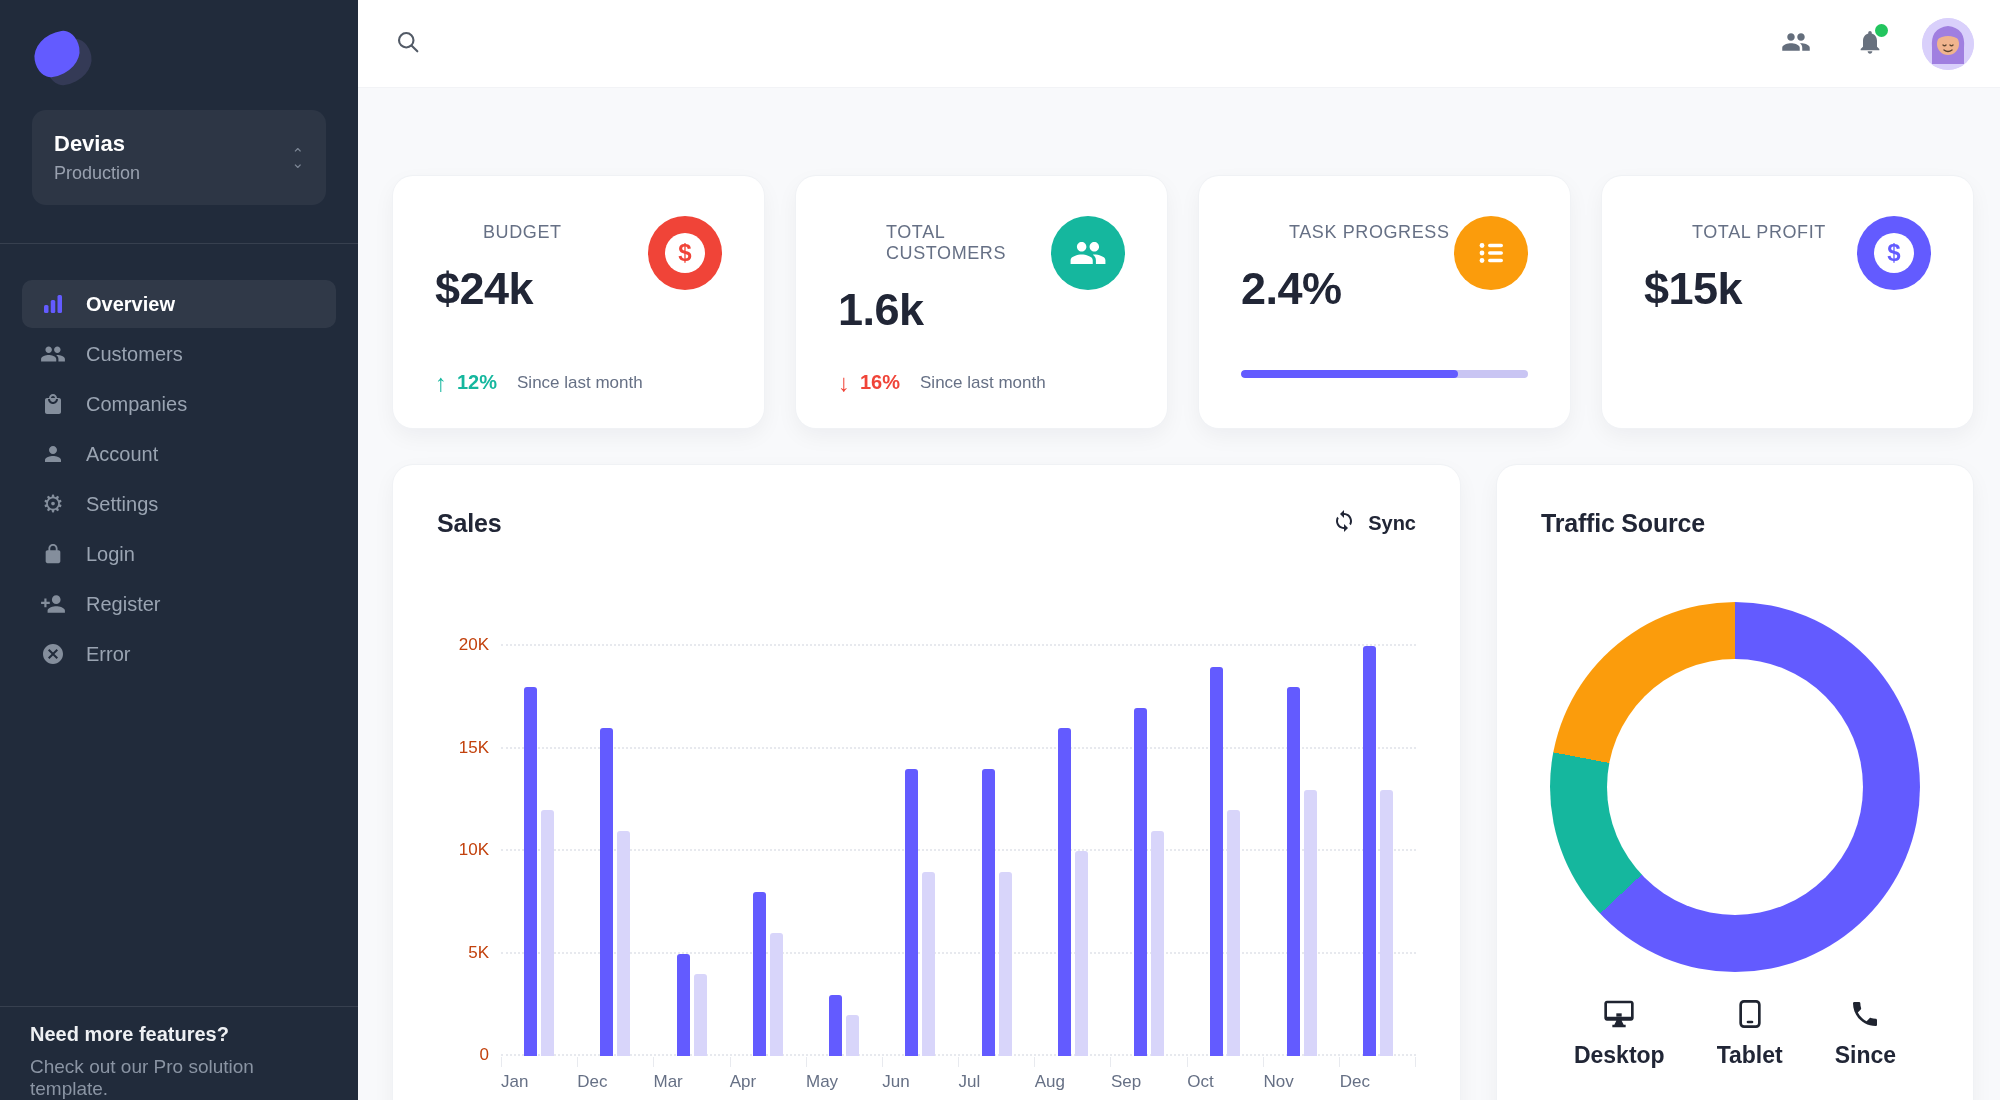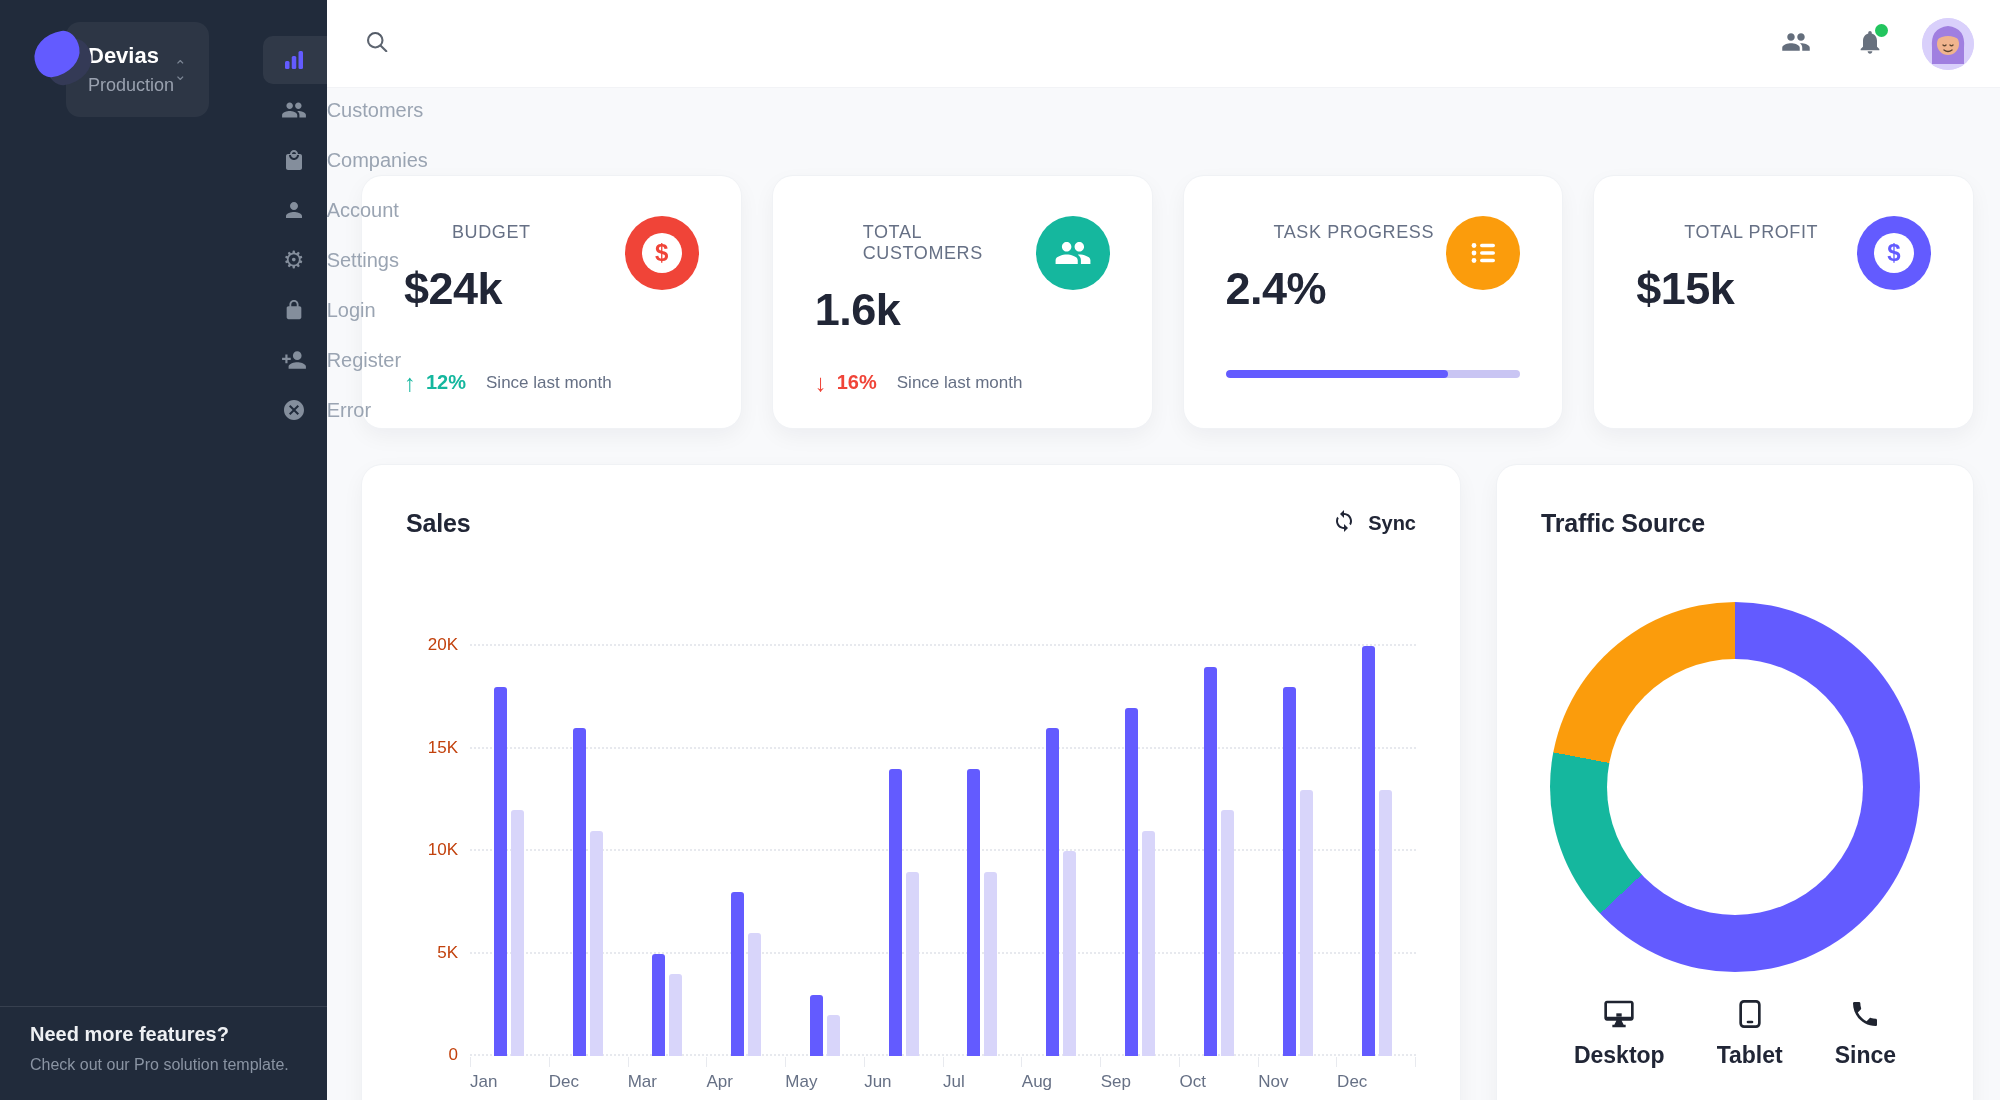--- a/index.html
+++ b/index.html
@@ -1,39 +1,39 @@
 <!DOCTYPE html>
 <html><head>
 <meta charset="utf-8">
 <style>
   * { margin:0; padding:0; box-sizing:border-box; }
   html,body { width:2000px; height:1100px; overflow:hidden; }
   body { font-family:"Liberation Sans", sans-serif; background:#f8f9fb; color:#212636; }
   .app { position:relative; width:2000px; height:1100px; display:flex; }
 
   
-  .sidebar { width:327px; height:1100px; background:#212b3b; flex:none; display:flex; flex-direction:row; position:relative; }
+  .sidebar { width:358px; height:1100px; background:#212b3b; flex:none; display:flex; flex-direction:column; position:relative; }
   .logo-wrap { position:relative; margin:32px 0 0 34px; width:60px; height:56px; }
   .leaf { position:absolute; width:46px; height:44px; border-radius:68% 32% 68% 32% / 55% 45% 55% 45%; }
   .leaf-back { background:#343a56; left:12px; top:8px; transform:rotate(-10deg); }
   .leaf-front { background:#635bff; left:0; top:0; transform:rotate(-10deg); }
   .workspace { margin:22px 32px 0; height:95px; background:rgba(255,255,255,0.055); border-radius:14px; display:flex; align-items:center; padding:0 22px; cursor:pointer; }
   .workspace .ws-text { flex:1; }
   .ws-name { color:#ffffff; font-size:22px; font-weight:600; }
   .ws-env { color:#99a1af; font-size:18px; margin-top:6px; }
   .ws-caret { color:#7d8796; display:flex; flex-direction:column; align-items:center; line-height:9px; font-size:15px; }
   .side-divider { margin-top:38px; border-top:1px solid rgba(255,255,255,0.10); }
   .nav { padding:36px 22px 0; display:flex; flex-direction:column; gap:2px; }
   .nav-item { height:48px; border-radius:10px; display:flex; align-items:center; padding:0 18px; gap:20px; color:#9aa4b2; font-size:20px; font-weight:500; cursor:pointer; }
   .nav-item .nicon { width:26px; height:26px; color:#848e9c; flex:none; display:flex; align-items:center; justify-content:center; }
   .nav-item.active { background:rgba(255,255,255,0.07); color:#ffffff; font-weight:600; }
   .nav-item.active .nicon { color:#635bff; }
   .side-footer { position:absolute; left:0; right:0; bottom:0; height:94px; border-top:1px solid rgba(255,255,255,0.10); padding:16px 30px 0; }
   .sf-title { color:#eef0f3; font-size:20px; font-weight:600; }
-  .sf-sub { color:#8a94a3; font-size:16px; margin-top:10px; }
+  .sf-sub { color:#8a94a3; font-size:19px; margin-top:10px; }
 
   
   .main { flex:1; display:flex; flex-direction:column; }
   .topbar { height:88px; background:#ffffff; border-bottom:1px solid #f2f3f6; display:flex; align-items:center; padding:0 26px 0 28px; flex:none; }
   .icon-btn { width:44px; height:44px; border-radius:50%; display:flex; align-items:center; justify-content:center; color:#5d6674; cursor:pointer; background:transparent; border:none; }
   .topbar-right { margin-left:auto; display:flex; align-items:center; gap:30px; }
   .bell-wrap { position:relative; }
   .bell-dot { position:absolute; top:2px; right:4px; width:13px; height:13px; border-radius:50%; background:#22c55e; }
   .avatar { width:52px; height:52px; border-radius:50%; background:#d9d0fb; overflow:hidden; cursor:pointer; flex:none; }
 

